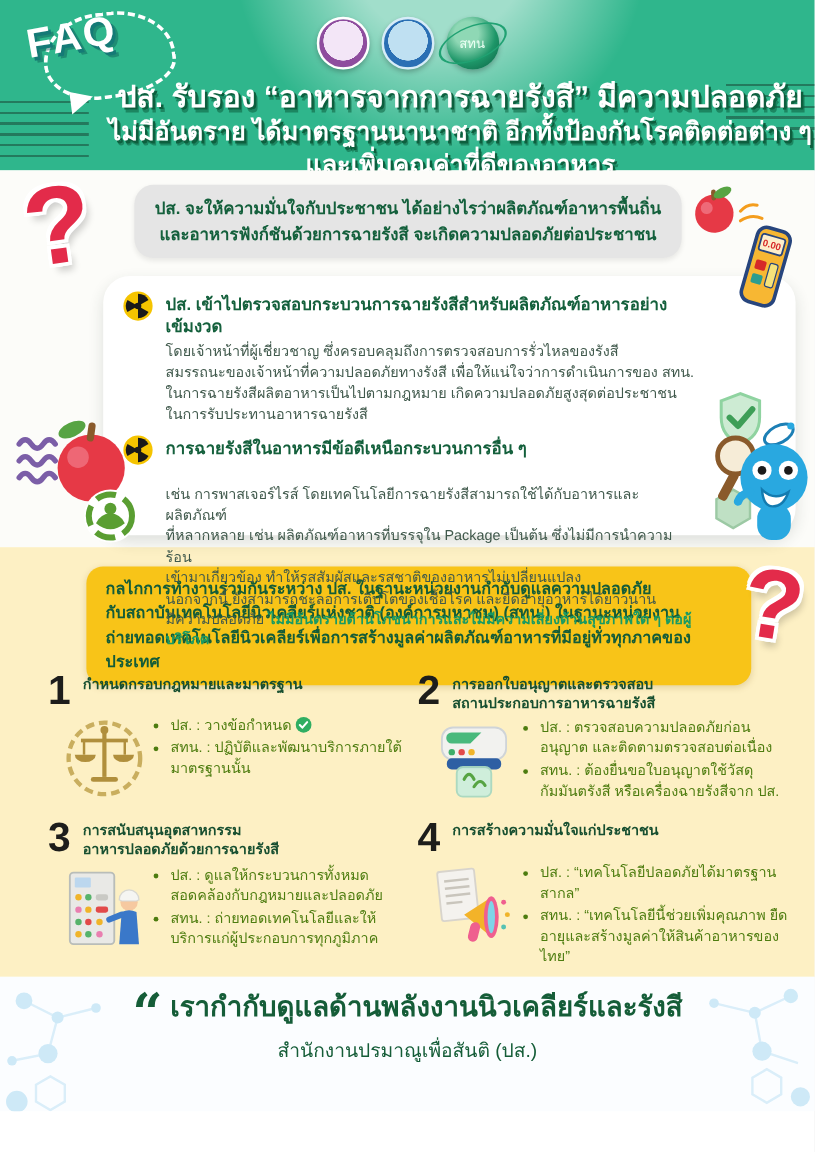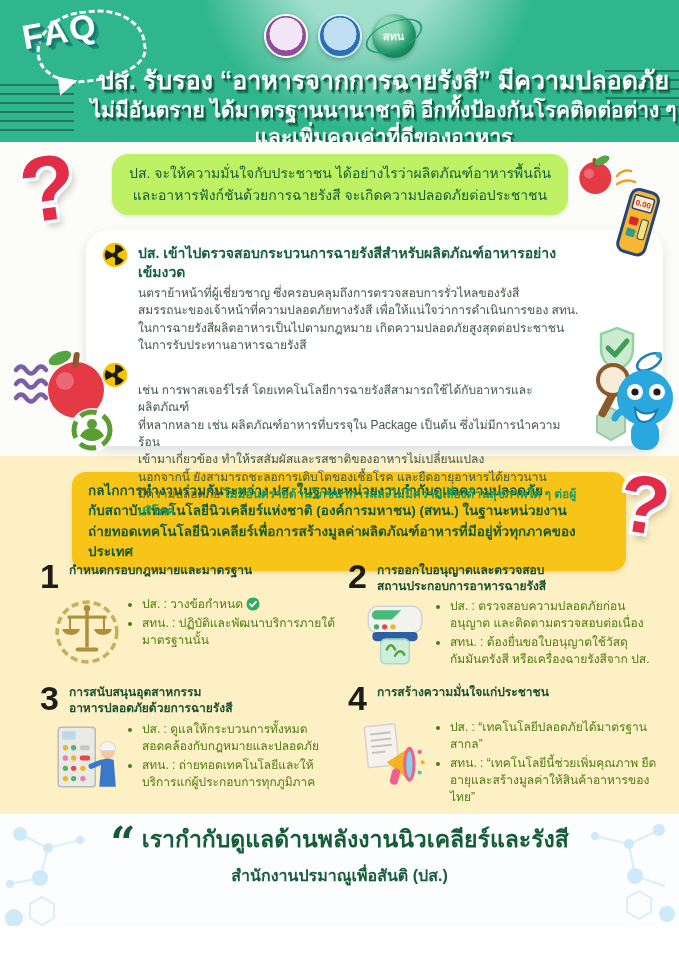--- a/index.html
+++ b/index.html
@@ -20,39 +20,39 @@
     border:3px dashed #ffffff;border-radius:48% 52% 55% 45%/60% 60% 42% 50%;transform:rotate(-7deg);}
   .faq-badge:after{content:"";position:absolute;left:12px;bottom:-14px;width:0;height:0;
     border-left:6px solid transparent;border-right:14px solid transparent;border-top:18px solid #ffffff;transform:rotate(18deg);}
   .faq-text{position:absolute;left:22px;top:12px;font-size:34px;font-weight:800;color:#fff;
     letter-spacing:2px;transform:rotate(-10deg);text-shadow:2px 3px 0 #157a76,4px 5px 0 rgba(13,88,85,.45);}
   .logos{position:absolute;left:0;top:14px;width:679px;display:flex;justify-content:center;gap:10px;}
   .logo{width:44px;height:44px;border-radius:50%;box-shadow:0 2px 4px rgba(0,0,0,.25);}
   .logo-ministry{background:radial-gradient(circle at 50% 45%, #f3e6f7 0 55%, #8e4d9e 56% 100%);border:2px solid #fff;box-sizing:border-box;}
   .logo-oap{background:radial-gradient(circle at 50% 45%, #bfe0f2 0 55%, #2a6fb4 56% 100%);border:2px solid #d7ecf8;box-sizing:border-box;}
   .logo-tint{background:radial-gradient(circle at 38% 32%, #8fd8b5 0 25%, #1d9668 60%, #0c5c41 100%);
-    display:flex;align-items:center;justify-content:center;color:#eafff3;font-size:11px;font-weight:700;position:relative;}
+    display:flex;align-items:center;justify-content:center;color:#eafff3;font-size:11px;font-weight:400;position:relative;}
   .logo-tint:before{content:"";position:absolute;inset:-4px -8px;border:2px solid #21a273;border-radius:50%;
     transform:rotate(-22deg) scaleY(.55);}
   .hdr-title{position:absolute;left:0;width:679px;text-align:center;color:#fff;font-weight:800;
     text-shadow:2px 2px 0 #0d5f3e,3px 4px 0 rgba(13,95,62,.55);margin-left:44px;}
   .hdr-line1{top:60px;font-size:25px;}
   .hdr-line2{top:93px;font-size:21px;}
   .hdr-line3{top:120px;font-size:21px;}
   .squiggles{position:absolute;width:74px;height:54px;opacity:.5;
     background:repeating-linear-gradient(180deg, rgba(20,40,30,.85) 0 2px, transparent 2px 9px);}
   .sq-left{left:0;top:84px;}
   .sq-right{right:0;top:70px;}
 
   
   .qmark{font-weight:800;color:#e32b4a;line-height:1;
     text-shadow:3px 0 0 #fff,-3px 0 0 #fff,0 3px 0 #fff,0 -3px 0 #fff,3px 3px 0 #fff,-3px -3px 0 #fff,3px -3px 0 #fff,-3px 3px 0 #fff,4px 7px 6px rgba(0,0,0,.18);}
   .qmark-left{position:absolute;left:20px;top:0px;font-size:92px;transform:rotate(-8deg);}
-  .q-bubble{position:absolute;left:112px;top:12px;width:456px;background:#bef264;border-radius:16px;
-    padding:9px 12px;box-sizing:border-box;text-align:center;color:#14603c;font-weight:400;font-size:14px;
+  .q-bubble{position:absolute;left:112px;top:12px;width:456px;background:#e5e5e5;border-radius:16px;
+    padding:9px 12px;box-sizing:border-box;text-align:center;color:#14603c;font-weight:700;font-size:14px;
     line-height:1.55;white-space:pre-line;box-shadow:0 2px 4px rgba(0,0,0,.08);}
   .answer-card{position:absolute;left:86px;top:88px;right:16px;bottom:10px;background:#ffffff;
     border-radius:22px;box-shadow:0 5px 12px rgba(40,60,50,.14);padding:14px 84px 10px 16px;box-sizing:border-box;z-index:1;}
   .card-section{display:flex;gap:10px;margin-bottom:10px;}
   .trefoil{flex:0 0 26px;margin-top:-2px;}
   .sec-heading{color:#14603c;font-weight:800;font-size:14px;line-height:1.35;margin-bottom:3px;}
   .sec-body{color:#40594c;font-size:12px;line-height:1.45;white-space:pre-line;}
   .sec-highlight{color:#199a63;font-weight:800;}
   .apple-meter{position:absolute;right:10px;top:2px;z-index:2;}
   .mascot-wrap{position:absolute;right:0px;top:146px;z-index:2;}
@@ -72,21 +72,21 @@
   .mech-content{display:flex;gap:8px;margin-top:4px;padding-left:14px;}
   .mech-icon{flex:0 0 66px;}
   .mech-bullets{margin:0;padding-left:14px;color:#4d7c0f;font-size:12px;line-height:1.42;}
   .mech-bullets li{margin-bottom:2px;}
   .check-inline{display:inline-block;vertical-align:-3px;margin-left:3px;}
 
   
   .quote-block{position:relative;text-align:center;padding-top:10px;color:#155d38;z-index:1;}
   .quote-line{font-size:23px;font-weight:800;line-height:1.35;}
   .qglyph{font-family:"DejaVu Serif",serif;font-size:44px;font-weight:700;line-height:0;vertical-align:-12px;}
-  .attribution{margin-top:8px;font-size:16px;font-weight:700;}
+  .attribution{margin-top:8px;font-size:16px;font-weight:400;}
   .molecules{position:absolute;top:0;left:0;opacity:.75;z-index:0;}
   .molecules.right{left:auto;right:0;transform:scaleX(-1);}
 
   
   .footer-item{display:flex;align-items:center;gap:8px;color:#ffffff;font-size:13px;}
   .fb-circle{width:18px;height:18px;border-radius:50%;background:#fff;color:#111;display:flex;
     align-items:center;justify-content:center;font-weight:800;font-size:13px;font-family:"Liberation Serif",serif;}
 </style>
 </head>
 <body>
@@ -142,38 +142,39 @@
           <circle cx="16" cy="16" r="15" fill="#f5c400"></circle>
           <g fill="#191919">
             <path d="M16 16 L16 3.5 A12.5 12.5 0 0 1 26.8 9.8 Z"></path>
             <path d="M16 16 L16 3.5 A12.5 12.5 0 0 1 26.8 9.8 Z" transform="rotate(120 16 16)"></path>
             <path d="M16 16 L16 3.5 A12.5 12.5 0 0 1 26.8 9.8 Z" transform="rotate(240 16 16)"></path>
             <circle cx="16" cy="16" r="3.4"></circle>
           </g>
         </svg>
         <div class="sec-text">
           <div class="sec-heading">ปส. เข้าไปตรวจสอบกระบวนการฉายรังสีสำหรับผลิตภัณฑ์อาหารอย่างเข้มงวด</div>
-          <div class="sec-body">นตราย้าหน้าที่ผู้เชี่ยวชาญ ซึ่งครอบคลุมถึงการตรวจสอบการรั่วไหลของรังสี
+          <div class="sec-body">โดยเจ้าหน้าที่ผู้เชี่ยวชาญ ซึ่งครอบคลุมถึงการตรวจสอบการรั่วไหลของรังสี
 สมรรถนะของเจ้าหน้าที่ความปลอดภัยทางรังสี เพื่อให้แน่ใจว่าการดำเนินการของ สทน.
 ในการฉายรังสีผลิตอาหารเป็นไปตามกฎหมาย เกิดความปลอดภัยสูงสุดต่อประชาชน
 ในการรับประทานอาหารฉายรังสี</div>
         </div>
       </div>
 
       <div class="card-section">
         <svg class="trefoil" width="26" height="26" viewBox="0 0 32 32">
           <circle cx="16" cy="16" r="15" fill="#f5c400"></circle>
           <g fill="#191919">
             <path d="M16 16 L16 3.5 A12.5 12.5 0 0 1 26.8 9.8 Z"></path>
             <path d="M16 16 L16 3.5 A12.5 12.5 0 0 1 26.8 9.8 Z" transform="rotate(120 16 16)"></path>
             <path d="M16 16 L16 3.5 A12.5 12.5 0 0 1 26.8 9.8 Z" transform="rotate(240 16 16)"></path>
             <circle cx="16" cy="16" r="3.4"></circle>
           </g>
         </svg>
         <div class="sec-text">
+          <div class="sec-heading">การฉายรังสีในอาหารมีข้อดีเหนือกระบวนการอื่น ๆ</div>
           <div class="sec-body">
             <span>เช่น การพาสเจอร์ไรส์ โดยเทคโนโลยีการฉายรังสีสามารถใช้ได้กับอาหารและผลิตภัณฑ์
 ที่หลากหลาย เช่น ผลิตภัณฑ์อาหารที่บรรจุใน Package เป็นต้น ซึ่งไม่มีการนำความร้อน
 เข้ามาเกี่ยวข้อง ทำให้รสสัมผัสและรสชาติของอาหารไม่เปลี่ยนแปลง
 นอกจากนี้ ยังสามารถชะลอการเติบโตของเชื้อโรค และยืดอายุอาหารได้ยาวนาน
 มีความปลอดภัย </span><span class="sec-highlight">ไม่มีอันตรายด้านโภชนาการและไม่มีความเสี่ยงด้านสุขภาพใด ๆ ต่อผู้บริโภค</span>
           </div>
         </div>
       </div>
     </div>

